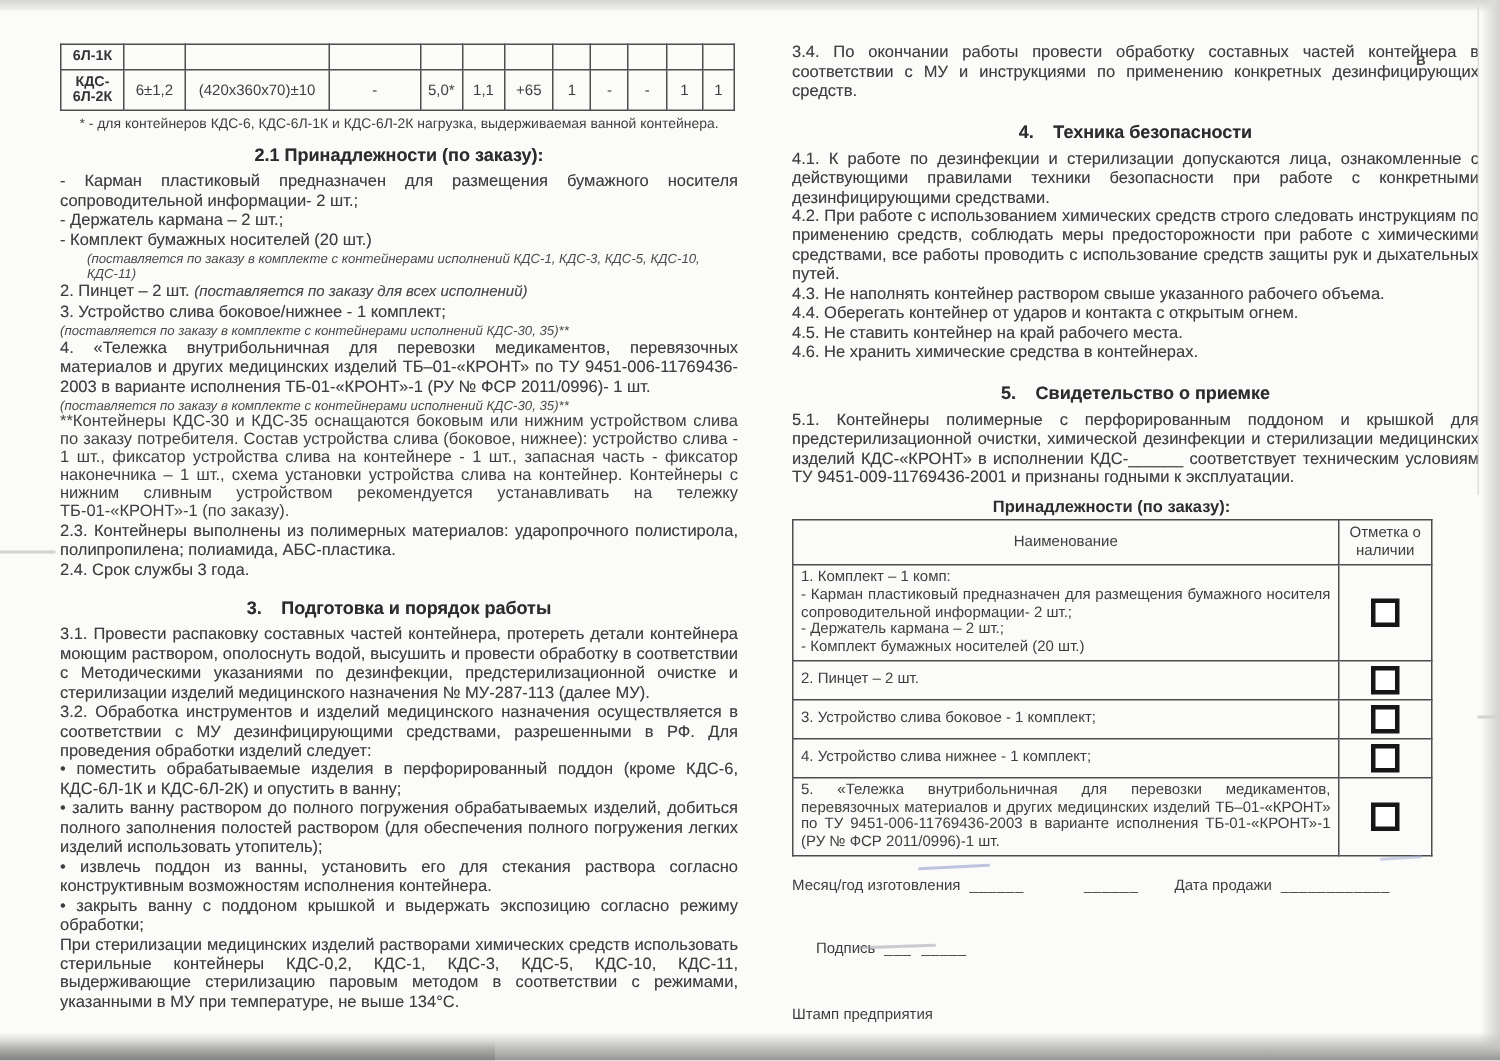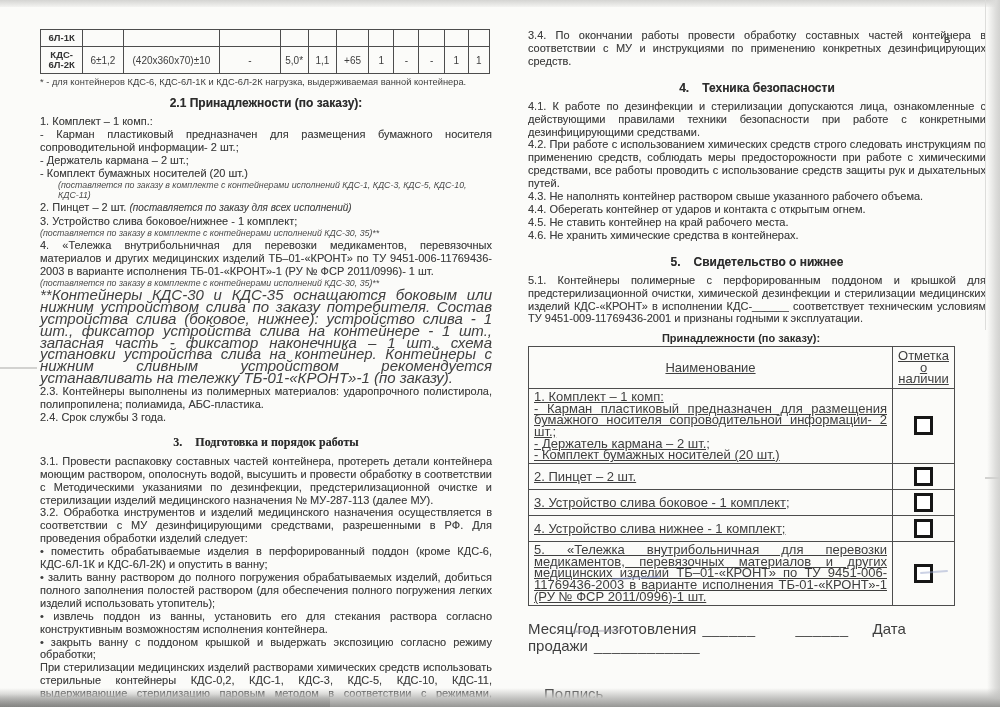--- a/index.html
+++ b/index.html
@@ -35,45 +35,45 @@
   }
   .col{box-sizing:border-box;}
   .col.left{width:452px;flex:none;}
   .col.right{width:458px;flex:none;}
 
   .p{font-size:11px;line-height:12.9px;text-align:justify;color:#3e3e3e;
      text-shadow:0 0 .4px rgba(80,80,80,.45);}
   .note{font-size:8.8px;line-height:10.2px;font-style:italic;color:#4a4a4a;margin-bottom:1px;}
   .note.ind{padding-left:18px;}
   .inote{font-size:10px;font-style:italic;color:#4a4a4a;}
-  .dagger{font-size:15px;line-height:11.9px;font-style:italic;text-align:justify;
+  .dagger{font-size:11px;line-height:11.9px;text-align:justify;
      color:#404040;margin:1px 0;}
   .h{font-weight:bold;font-size:12px;text-align:center;color:#2c2c2c;margin:9px 0 5px;
      text-shadow:0 0 .4px rgba(60,60,60,.5);}
   .h .ht{margin-left:13px;}
-  .mt10{margin-top:11px;font-family:Liberation Serif, serif;}
+  .mt10{margin-top:11px;}
   .mt12{margin-top:13px;}
 
   .spec-table{border-collapse:collapse;table-layout:fixed;width:450px;font-size:10px;color:#3e3e3e;}
   .spec-table td{border:1px solid #4d4d4d;text-align:center;padding:1px 2px;vertical-align:middle;}
   .spec-table td.lbl{font-weight:bold;font-size:9.5px;line-height:10.5px;white-space:pre-line;color:#333;}
   .spec-table tr.r1 td{height:14px;}
   .spec-table tr.r2 td{height:24px;}
-  .footnote{font-size:9.3px;color:#3e3e3e;margin-top:3px;}
+  .footnote{font-size:9.3px;color:#3e3e3e;margin-top:3px;text-align:center;}
 
   .tbl-title{width:426px;text-align:center;font-weight:bold;font-size:11px;color:#2c2c2c;
      margin-top:7px;margin-bottom:2px;}
-  .acc-table{border-collapse:collapse;table-layout:fixed;width:426px;font-size:13px;color:#3e3e3e;text-decoration:underline;}
+  .acc-table{border-collapse:collapse;table-layout:fixed;width:426px;font-size:10px;color:#3e3e3e;}
   .acc-table td{border:1px solid #4d4d4d;padding:2px 5px;vertical-align:middle;}
   .acc-table td.name{text-align:justify;line-height:11.7px;}
   .acc-table tr.hdr td{text-align:center;line-height:11.5px;padding:3px 2px;}
   .pre{white-space:pre-line;}
   .checkbox{width:13px;height:13px;border:3px solid #161616;margin:1px auto;background:#fff;}
 
-  .fline{font-size:15px;color:#3e3e3e;margin-top:15px;}
+  .fline{font-size:10px;color:#3e3e3e;margin-top:15px;}
   .fline .blank{white-space:pre;color:#4a4a4a;margin-left:6px;letter-spacing:.5px;}
   .fline .b2{margin-left:40px;}
   .fline .lab2{margin-left:24px;}
   .fline.first{margin-top:14px;}
   .fline.sign{margin-top:31px;padding-left:16px;}
   .fline.stamp{margin-top:33px;}
 </style>
 </head>
 <body>
 
@@ -126,21 +126,20 @@
             <td>-</td>
             <td>-</td>
             <td>1</td>
             <td>1</td>
           </tr>
         </tbody>
       </table>
       <div class="footnote">* - для контейнеров КДС-6, КДС-6Л-1К и КДС-6Л-2К нагрузка, выдерживаемая ванной контейнера.</div>
 
       <div class="h">2.1 Принадлежности (по заказу):</div>
-      <div class="p">1.  Комплект  – 1 комп.:</div>
       <div class="p">- Карман пластиковый предназначен для размещения бумажного носителя сопроводительной информации- 2 шт.;</div>
       <div class="p">- Держатель кармана – 2 шт.;</div>
       <div class="p">- Комплект бумажных носителей (20 шт.)</div>
       <div class="note ind">(поставляется по заказу в комплекте с контейнерами исполнений КДС-1, КДС-3, КДС-5, КДС-10, КДС-11)</div>
       <div class="p"><span>2. Пинцет – 2 шт.</span> <span class="inote">(поставляется по заказу для всех исполнений)</span></div>
       <div class="p">3. Устройство слива боковое/нижнее - 1 комплект;</div>
       <div class="note">(поставляется по заказу в комплекте с контейнерами исполнений КДС-30, 35)**</div>
       <div class="p">4. «Тележка внутрибольничная для перевозки медикаментов, перевязочных материалов и  других медицинских изделий  ТБ–01-«КРОНТ» по ТУ 9451-006-11769436-2003 в варианте  исполнения  ТБ-01-«КРОНТ»-1 (РУ № ФСР 2011/0996)- 1 шт.</div>
       <div class="note">(поставляется по заказу в комплекте с контейнерами исполнений КДС-30, 35)**</div>
       <div class="dagger">**Контейнеры КДС-30 и КДС-35 оснащаются боковым или нижним устройством слива по заказу потребителя. Состав устройства слива (боковое, нижнее): устройство слива - 1 шт., фиксатор устройства слива на контейнере - 1 шт., запасная часть -  фиксатор наконечника – 1 шт., схема установки устройства слива на контейнер. Контейнеры с нижним сливным устройством рекомендуется устанавливать на тележку ТБ-01-«КРОНТ»-1 (по заказу).</div>
@@ -161,21 +160,21 @@
       <div class="p">3.4. По окончании работы провести обработку составных частей контейнера в соответствии с МУ и инструкциями по применению конкретных дезинфицирующих средств.</div>
 
       <div class="h mt12"><span>4.</span><span class="ht">Техника безопасности</span></div>
       <div class="p">4.1. К работе по дезинфекции и стерилизации допускаются лица, ознакомленные с действующими правилами техники безопасности при работе с конкретными дезинфицирующими средствами.</div>
       <div class="p">4.2. При работе с использованием химических средств строго следовать инструкциям по применению средств, соблюдать меры предосторожности при работе с химическими средствами, все работы проводить с использование средств защиты рук и дыхательных путей.</div>
       <div class="p">4.3. Не наполнять контейнер раствором свыше указанного рабочего объема.</div>
       <div class="p">4.4. Оберегать контейнер от ударов и контакта с открытым огнем.</div>
       <div class="p">4.5. Не ставить контейнер на край рабочего места.</div>
       <div class="p">4.6. Не хранить химические средства в контейнерах.</div>
 
-      <div class="h mt12"><span>5.</span><span class="ht">Свидетельство о нижнее</span></div>
+      <div class="h mt12"><span>5.</span><span class="ht">Свидетельство о приемке</span></div>
       <div class="p">5.1.    Контейнеры полимерные с перфорированным поддоном и крышкой для предстерилизационной очистки, химической дезинфекции и стерилизации медицинских изделий КДС-«КРОНТ» в исполнении КДС-______ соответствует техническим условиям ТУ 9451-009-11769436-2001 и признаны годными к эксплуатации.</div>
 
       <div class="tbl-title">Принадлежности (по заказу):</div>
       <table class="acc-table">
         <colgroup>
             <col style="width:364px">
             <col style="width:62px">
           </colgroup>
         <tbody>
           <tr class="hdr">

